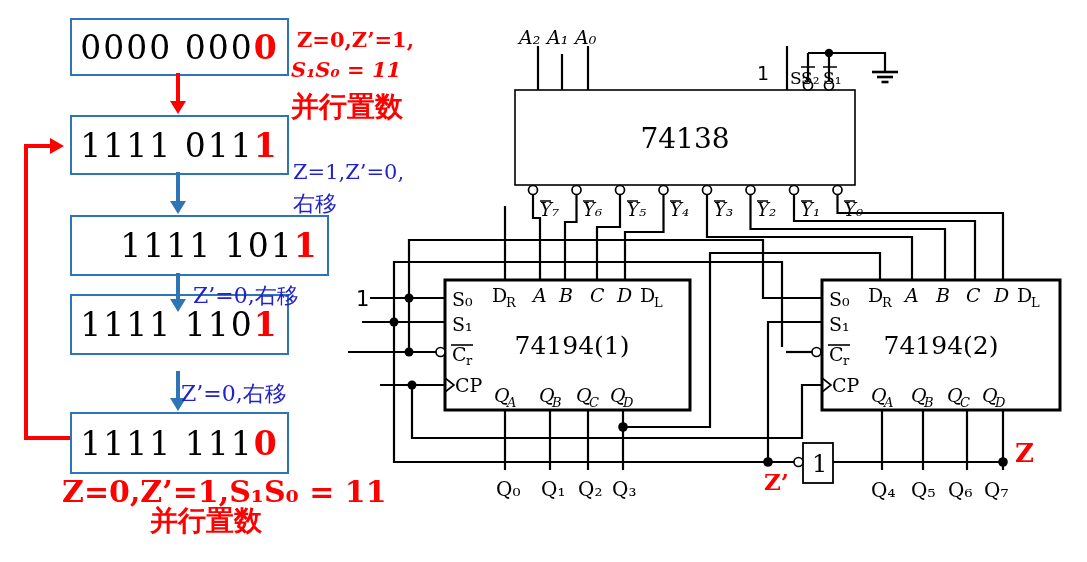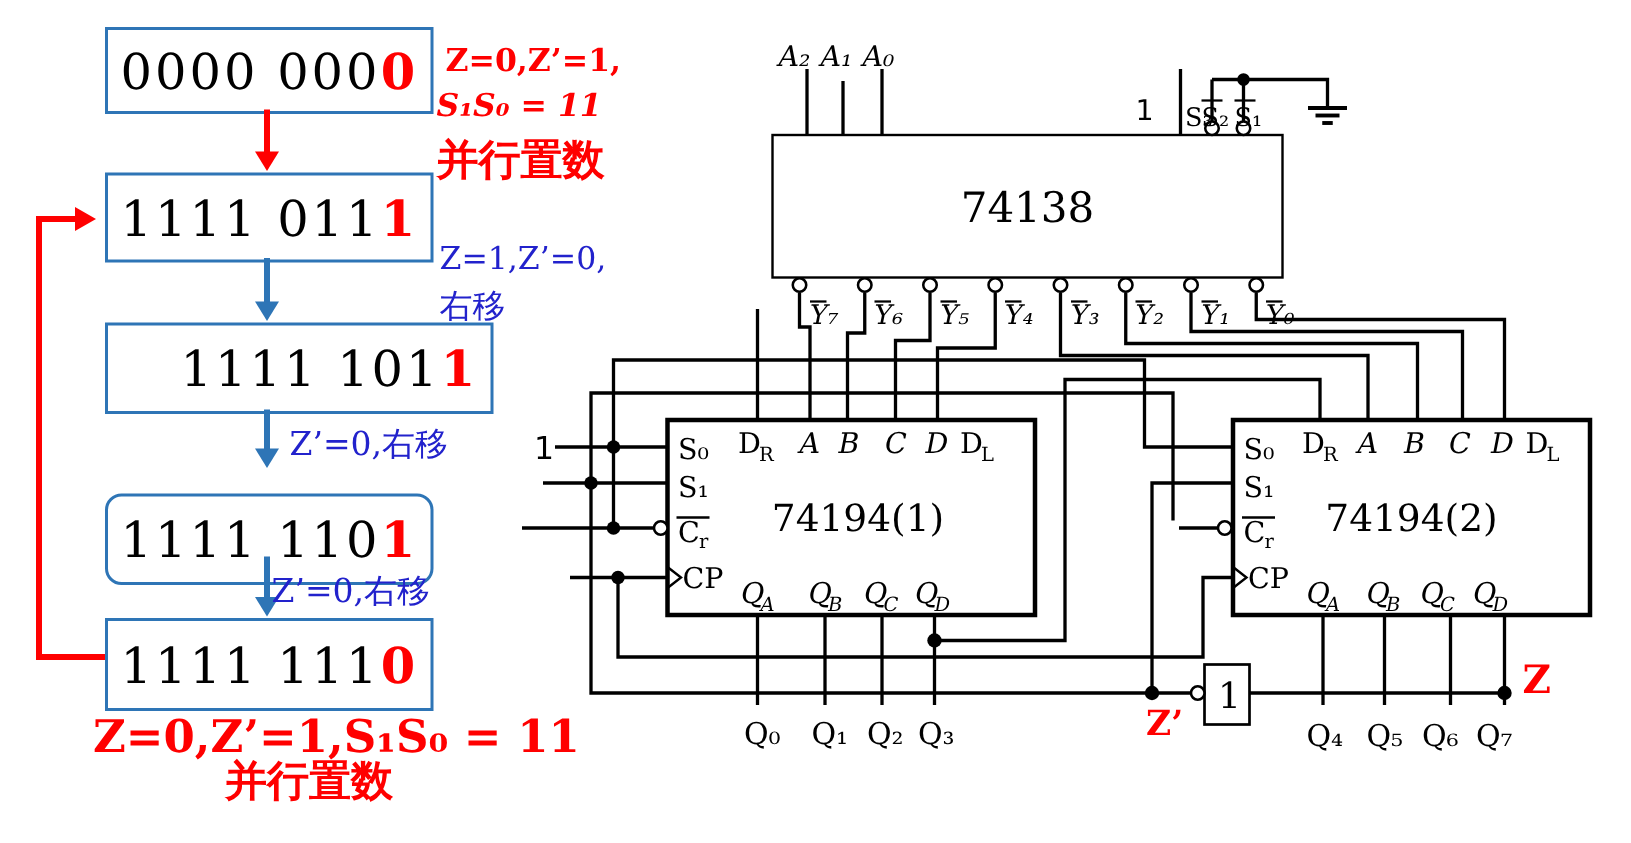--- a/index.html
+++ b/index.html
@@ -40,21 +40,21 @@
       <span class="lastch">0</span>
   </div>
   <div class="sbox" style="top:115px;height:56px;justify-content:center;">
     <span>1111 011</span>
       <span class="lastch">1</span>
   </div>
   <div class="sbox" style="top:215px;height:57px;padding-left:40px;">
     <span>1111 101</span>
       <span class="lastch">1</span>
   </div>
-  <div class="sbox" style="top:329px;height:57px;border-radius:11px;">
+  <div class="sbox" style="top:294px;height:57px;">
     <span>1111 110</span>
       <span class="lastch">1</span>
   </div>
   <div class="sbox" style="top:412px;height:58px;">
     <span>1111 111</span>
       <span class="lastch">0</span>
   </div>
 
   <div class="varrow red" style="left:170px;top:73px;height:41px;">
       <div class="shaft" style="height:30px;"></div>

